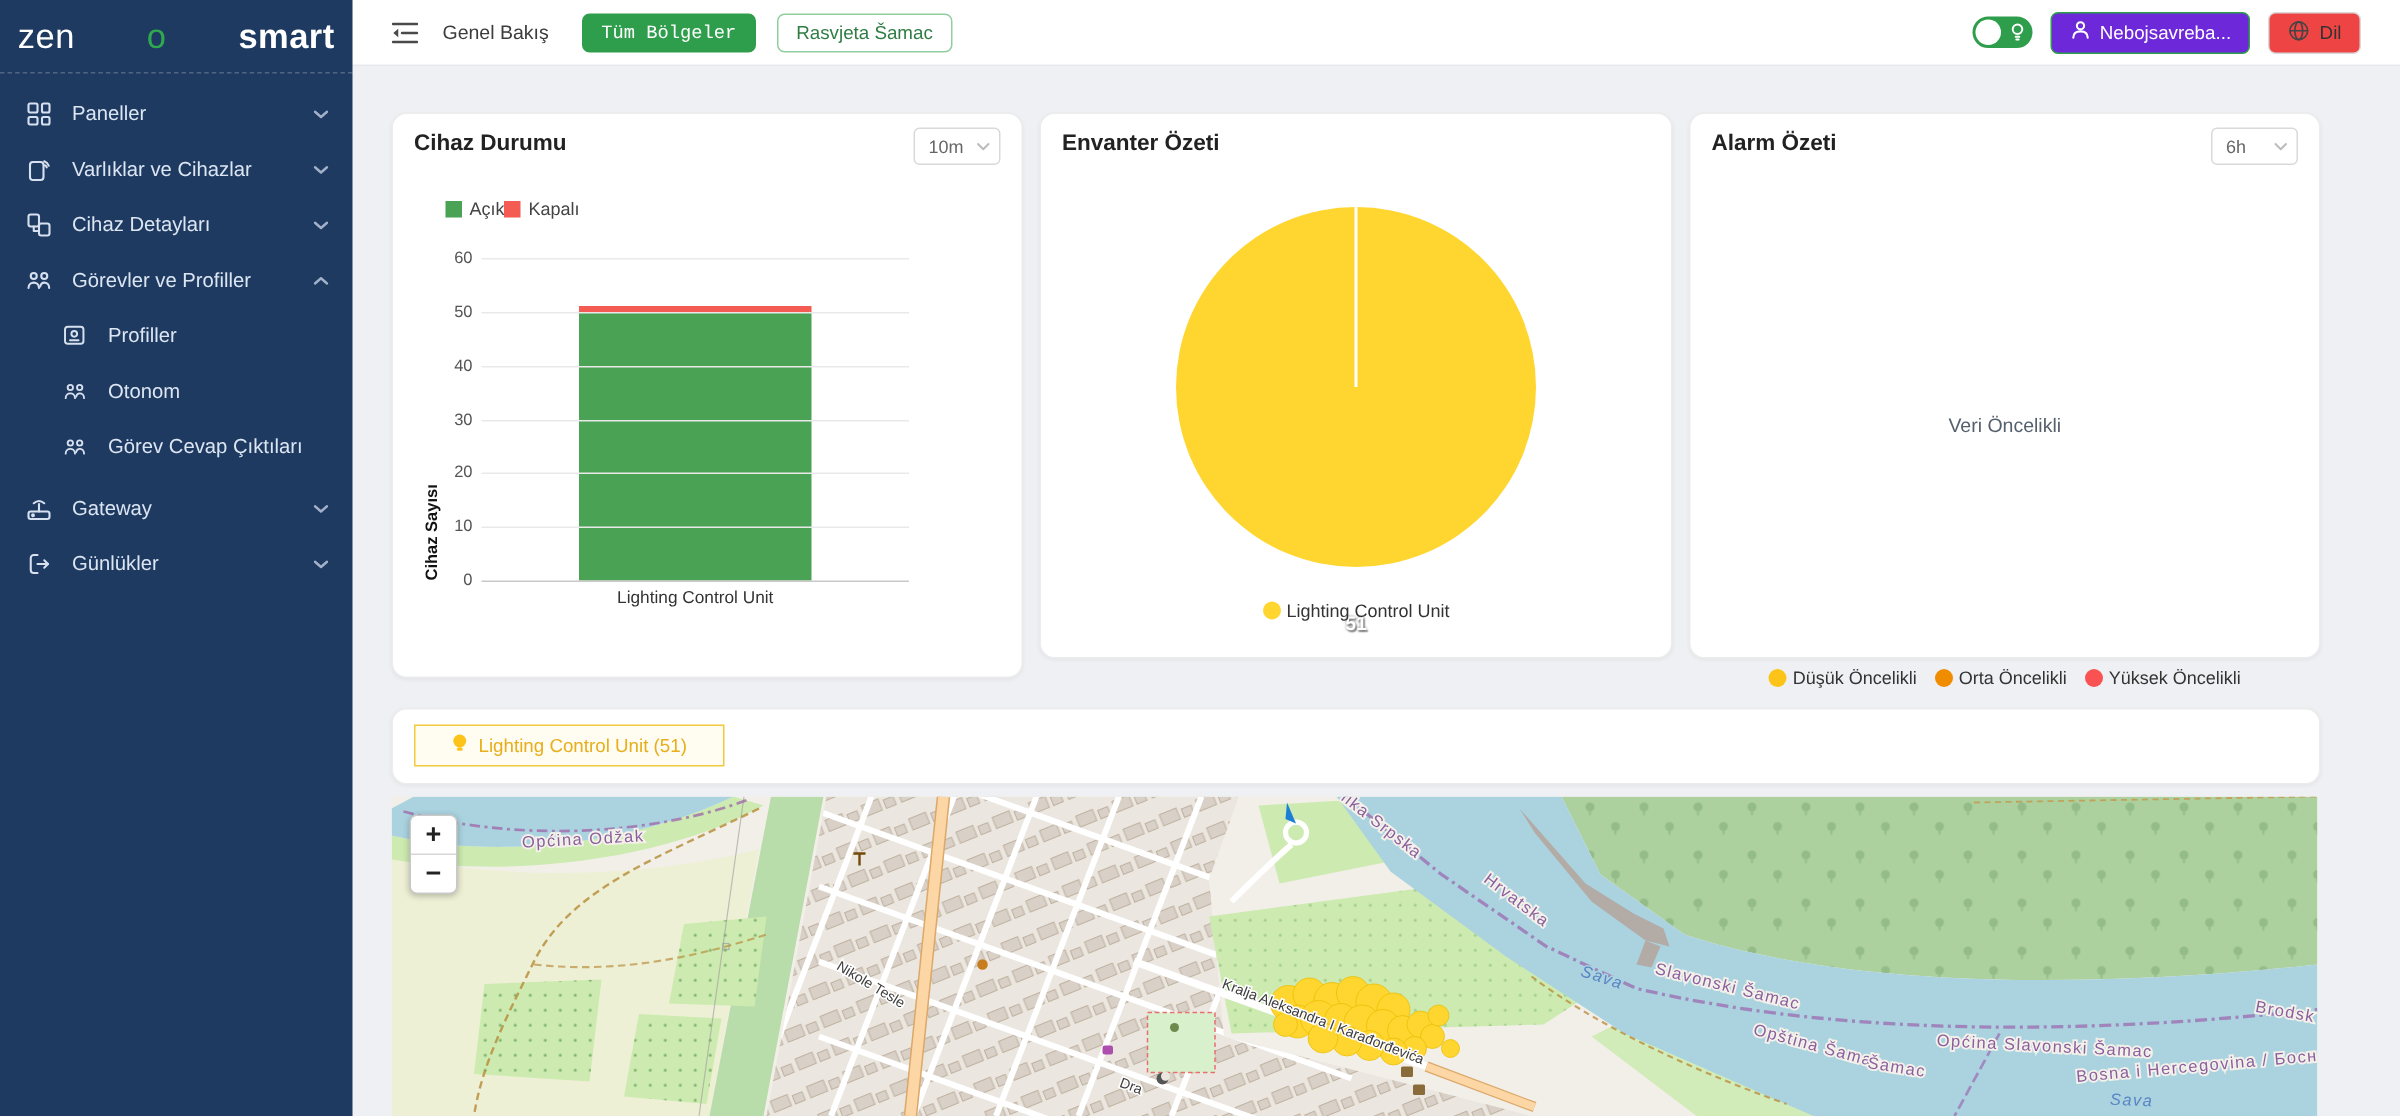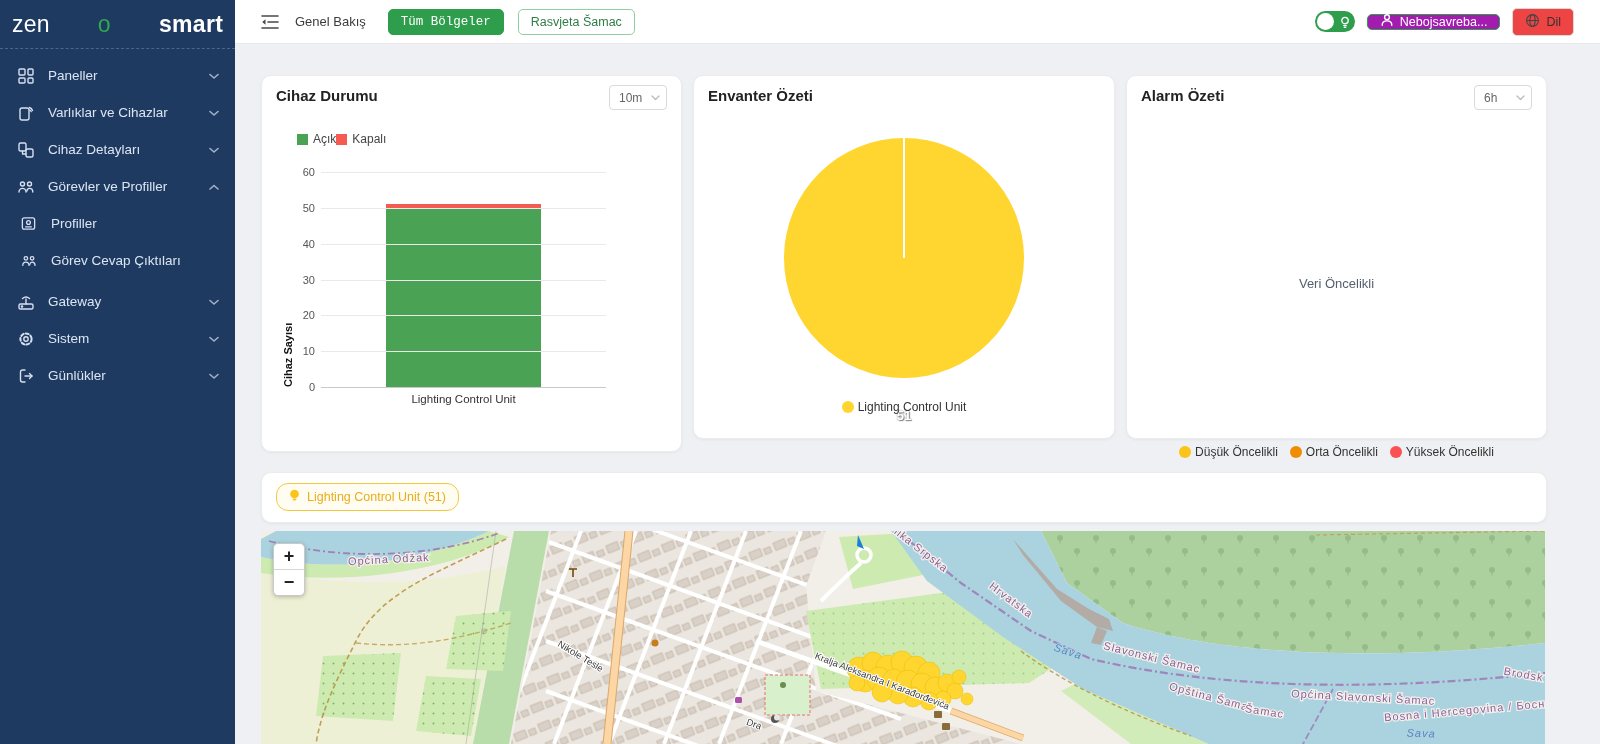--- a/index.html
+++ b/index.html
@@ -8,37 +8,37 @@
   
   .sidebar{position:absolute;left:0;top:0;width:235px;height:744px;background:#1e3a61;z-index:5;}
   .logo{height:48px;display:flex;align-items:center;justify-content:center;font-size:23px;letter-spacing:.3px;gap:48px;}
   .logo .p1{color:#fff;font-weight:400;}
   .logo .ac{color:#2fa84f;font-weight:400;}
   .logo .p2{color:#fff;font-weight:700;}
   .logo-div{border-top:1px dashed rgba(255,255,255,.22);margin:0 0 8px 0;}
   .s-item{display:flex;align-items:center;height:37px;padding:0 16px;color:#dce5f2;font-size:13.5px;cursor:pointer;}
   .s-item .ico{width:19px;height:19px;margin-right:13px;flex:0 0 19px;display:flex;align-items:center;justify-content:center;}
   .s-item .chev{margin-left:auto;opacity:.75;}
-  .s-sub{padding-left:19px;}
+  .s-sub{padding-left:40px;}
   .s-gap{height:4px;}
   svg.lin{stroke:#d7e0ef;fill:none;stroke-width:1.4;stroke-linecap:round;stroke-linejoin:round;}
   svg.chevs{stroke:#cfd9ea;fill:none;stroke-width:1.6;stroke-linecap:round;stroke-linejoin:round;}
   
   .topbar{position:absolute;left:235px;right:0;top:0;height:44px;background:#fff;border-bottom:1px solid #e7e9ec;
           display:flex;align-items:center;padding:0 26px;gap:14px;z-index:4;box-sizing:border-box;}
   .fold{width:20px;height:20px;display:flex;align-items:center;cursor:pointer;}
   .crumb{font-size:13px;color:#3c3c3c;margin-right:8px;}
   .btn{height:26px;border-radius:5px;font-size:12.5px;display:flex;align-items:center;gap:6px;padding:0 12px;cursor:pointer;box-sizing:border-box;}
   .btn-green{background:#2e9e4c;border:1px solid #2e9e4c;color:#fff;font-family:Liberation Mono, monospace;}
   .btn-oline{background:#fff;border:1px solid #8fcf9f;color:#2f7d44;}
   .right{margin-left:auto;display:flex;align-items:center;gap:12px;}
   .toggle{width:40px;height:21px;border-radius:11px;background:#2e9e4c;position:relative;cursor:pointer;}
   .toggle .knob{position:absolute;left:2px;top:2px;width:17px;height:17px;border-radius:50%;background:#fff;}
   .toggle .bulb{position:absolute;right:5px;top:4px;}
-  .btn-user{height:16px;background:#a21caf;border:1px solid #2e9e4c;color:#fff;}
+  .btn-user{height:28px;background:#6d28d9;border:1px solid #2e9e4c;color:#fff;}
   .btn-dil{height:28px;background:#ef4444;border:1px solid #d9d9d9;color:#333;}
   
   .card{position:absolute;background:#fff;border:1px solid #ececec;border-radius:10px;box-shadow:0 1px 3px rgba(0,0,0,.05);}
   .card-device{left:261px;top:75px;width:419px;height:375px;}
   .card-inv{left:693px;top:75px;width:420px;height:362px;}
   .card-alarm{left:1126px;top:75px;width:419px;height:362px;}
   .card-tag{left:261px;top:472px;width:1284px;height:49px;}
   .ctitle{position:absolute;left:14px;top:11px;font-size:15px;font-weight:bold;color:#222;}
   .select{position:absolute;right:14px;top:9px;height:25px;min-width:58px;border:1px solid #d9d9d9;border-radius:4px;
           font-size:12px;color:#666;display:flex;align-items:center;padding:0 20px 0 9px;box-sizing:border-box;cursor:pointer;background:#fff;}
@@ -59,22 +59,22 @@
   .xcat{position:absolute;left:59px;top:317px;width:285px;text-align:center;font-size:11.5px;color:#333;}
   
   .pie{position:absolute;left:90px;top:62px;width:240px;height:240px;border-radius:50%;}
   .pie .seam{position:absolute;left:119px;top:0;width:2px;height:120px;background:#fff;}
   .pie-label{position:absolute;left:0;width:240px;top:270px;text-align:center;font-size:13px;font-weight:bold;color:#fff;
              text-shadow:0 0 2px #777,1px 1px 1px #888;}
   .c-legend{position:absolute;left:0;right:0;top:324px;display:flex;justify-content:center;gap:14px;align-items:center;}
   .c-legend .li{display:flex;align-items:center;gap:4px;font-size:12px;color:#333;cursor:pointer;}
   .empty{position:absolute;left:0;right:0;top:200px;text-align:center;font-size:13px;color:#55606e;}
   
-  .tag{position:absolute;left:14px;top:10px;height:28px;border:1px solid #f3ca3e;border-radius:12px;background:#fffcf2;
-       display:flex;align-items:center;gap:7px;padding:0 12px;font-size:12.5px;color:#e8ae1b;cursor:pointer;box-sizing:border-box;}
+  .tag{position:absolute;left:14px;top:10px;height:28px;border:1px solid #f3ca3e;border-radius:0;background:#fffcf2;
+       display:flex;align-items:center;gap:7px;padding:0 24px;font-size:12.5px;color:#e8ae1b;cursor:pointer;box-sizing:border-box;}
   
   .map{position:absolute;left:261px;top:531px;width:1284px;height:213px;overflow:hidden;background:#f2efe9;}
   .zoomctl{position:absolute;left:12px;top:12px;width:30px;background:#fff;border:1px solid #c9c9c9;border-radius:5px;
            box-shadow:0 1px 4px rgba(0,0,0,.25);overflow:hidden;z-index:3;}
   .zbtn{height:25px;display:flex;align-items:center;justify-content:center;font-size:18px;font-weight:bold;color:#222;cursor:pointer;}
   .zbtn:first-child{border-bottom:1px solid #d6d6d6;}
   .map svg.geo{position:absolute;left:0;top:0;}
   text.adm{font-size:11px;fill:#8b5f9e;paint-order:stroke;stroke:#f4f1ea;stroke-width:2.5px;letter-spacing:1px;}
   text.wat{font-size:11px;fill:#5b84c4;font-style:italic;paint-order:stroke;stroke:#aad3df;stroke-width:2px;letter-spacing:1px;}
   text.str{font-size:9.5px;fill:#3d3d3d;paint-order:stroke;stroke:#ffffff;stroke-width:2px;}
@@ -154,61 +154,60 @@
       <span class="ico">
           <svg class="lin" width="17" height="17" viewBox="0 0 18 18">
             <rect x="2.5" y="3" width="13" height="12" rx="2"></rect>
             <circle cx="9" cy="8" r="2"></circle>
             <path d="M6 12.5 h6"></path>
           </svg>
         </span>
       <span>Profiller</span>
     </div>
 
-
     <div class="s-item s-sub">
       <span class="ico">
           <svg class="lin" width="16" height="16" viewBox="0 0 18 18">
             <circle cx="5.5" cy="6" r="2"></circle>
             <path d="M2 14 c0-2.5 2-3.6 3.5-3.6 S9 11.5 9 14"></path>
             <circle cx="12.5" cy="6" r="2"></circle>
             <path d="M9.8 13 c.4-1.8 1.6-2.6 2.7-2.6 1.5 0 3.3 1.1 3.3 3.6"></path>
           </svg>
         </span>
+      <span>Otonom</span>
+    </div>
+
+    <div class="s-item s-sub">
+      <span class="ico">
+          <svg class="lin" width="16" height="16" viewBox="0 0 18 18">
+            <circle cx="5.5" cy="6" r="2"></circle>
+            <path d="M2 14 c0-2.5 2-3.6 3.5-3.6 S9 11.5 9 14"></path>
+            <circle cx="12.5" cy="6" r="2"></circle>
+            <path d="M9.8 13 c.4-1.8 1.6-2.6 2.7-2.6 1.5 0 3.3 1.1 3.3 3.6"></path>
+          </svg>
+        </span>
       <span>Görev Cevap Çıktıları</span>
     </div>
 
     <div class="s-gap"></div>
     <div class="s-item">
       <span class="ico">
           <svg class="lin" width="18" height="18" viewBox="0 0 18 18">
             <rect x="2" y="11" width="14" height="5" rx="1.5"></rect>
             <path d="M9 11 V6"></path>
             <path d="M5.5 5.5 Q9 2.5 12.5 5.5"></path>
             <circle cx="5" cy="13.5" r=".6"></circle>
           </svg>
         </span>
       <span>Gateway</span>
       <span class="chev"><svg class="chevs" width="10" height="7">
             <polyline points="1,1.5 5,5 9,1.5"></polyline>
           </svg></span>
     </div>
 
-    <div class="s-item">
-      <span class="ico">
-          <svg class="lin" width="18" height="18" viewBox="0 0 18 18">
-            <circle cx="9" cy="9" r="5.6" stroke-width="2" stroke-dasharray="2.9 2.2"></circle>
-            <circle cx="9" cy="9" r="2.2"></circle>
-          </svg>
-        </span>
-      <span>Sistem</span>
-      <span class="chev"><svg class="chevs" width="10" height="7">
-            <polyline points="1,1.5 5,5 9,1.5"></polyline>
-          </svg></span>
-    </div>
 
     <div class="s-item">
       <span class="ico">
           <svg class="lin" width="18" height="18" viewBox="0 0 18 18">
             <path d="M8 3 H5.5 A2 2 0 0 0 3.5 5 v8 a2 2 0 0 0 2 2 H8"></path>
             <path d="M8 9 h7"></path>
             <path d="M12.5 6.5 15 9 12.5 11.5"></path>
           </svg>
         </span>
       <span>Günlükler</span>

